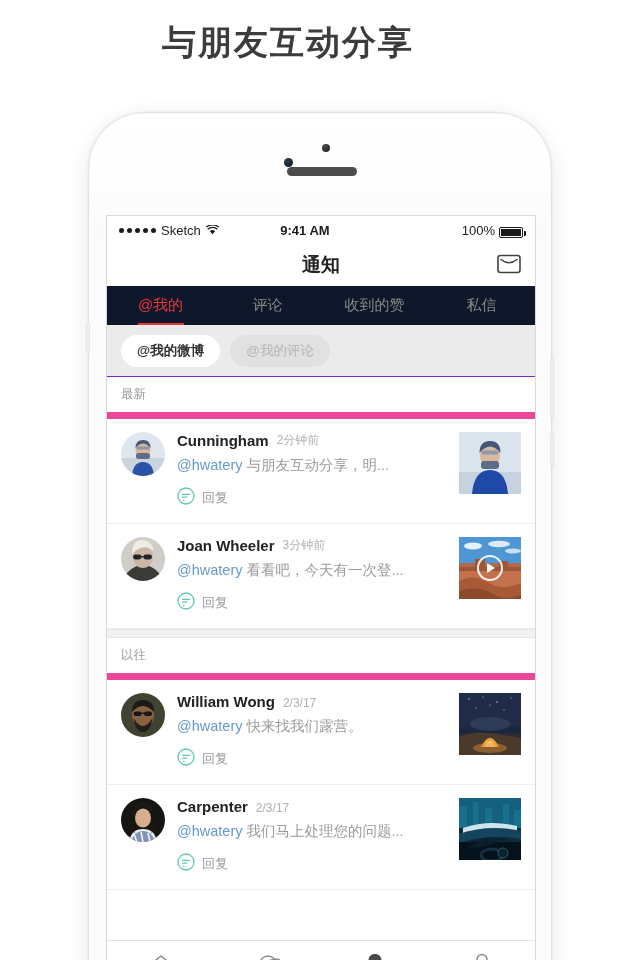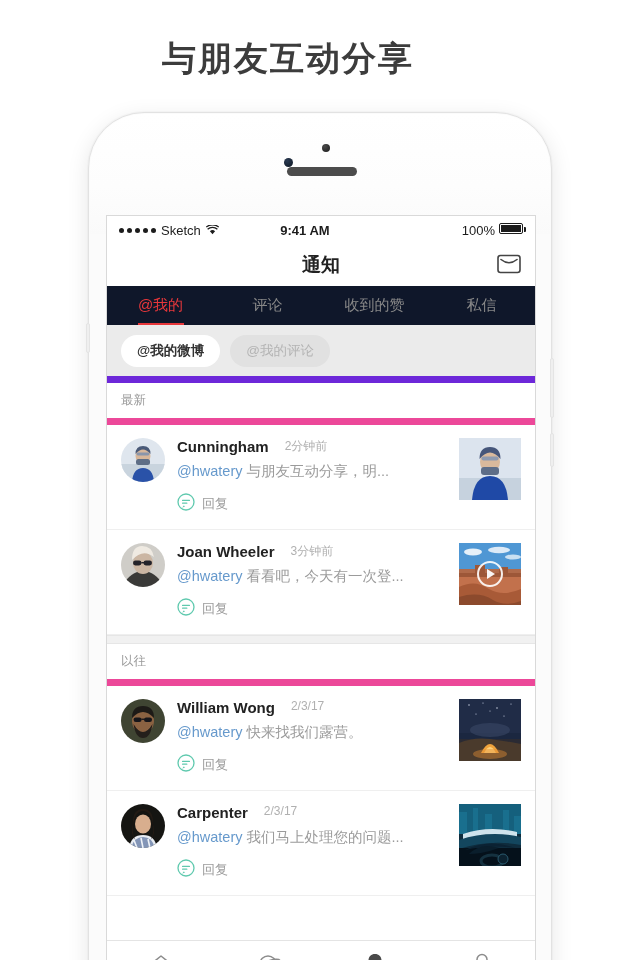--- a/index.html
+++ b/index.html
@@ -6,21 +6,21 @@
   html, body {
     width: 640px; height: 960px;
     background: #ffffff;
     font-family: "Liberation Sans", "DejaVu Sans", sans-serif;
     overflow: hidden;
   }
   #page { position: relative; width: 640px; height: 960px; background: #fff; }
 
   
   .headline {
-    position: absolute; top: 36px; left: 0; width: 576px;
+    position: absolute; top: 20px; left: 0; width: 576px;
     text-align: center;
     font-size: 34px; font-weight: bold; color: #3c3c3c;
     letter-spacing: 2px;
   }
 
   
   .phone {
     position: absolute; left: 88px; top: 112px;
     width: 464px; height: 880px;
     background: #fbfbfb;
@@ -72,21 +72,21 @@
   .statusbar {
     height: 28px; display: flex; align-items: center;
     padding: 0 12px; font-size: 13px; color: #1c1c1c; font-weight: bold;
   }
   .sb-left { display: flex; align-items: center; gap: 5px; flex: 1; }
   .dots { display: flex; gap: 3px; }
   .dots i { width: 5px; height: 5px; border-radius: 50%; background: #1c1c1c; display: block; }
   .carrier { font-weight: normal; font-size: 13px; }
   .wifi { display: inline-block; }
   .sb-center { font-size: 13px; font-weight: bold; margin-left: 16px; }
-  .sb-right { flex: 1; display: flex; align-items: flex-start; justify-content: flex-end; gap: 4px; font-size: 13px; font-weight: normal; padding-left: 48px;}
+  .sb-right { flex: 1; display: flex; align-items: flex-end; justify-content: flex-end; gap: 4px; font-size: 13px; font-weight: normal; padding-left: 48px;}
   .battery {
     width: 24px; height: 11px; border: 1px solid #1c1c1c; border-radius: 2px;
     position: relative; padding: 1px;
   }
   .battery::after {
     content: ""; position: absolute; right: -4px; top: 3px;
     width: 2px; height: 5px; background: #1c1c1c; border-radius: 0 1px 1px 0;
   }
   .battery i { display: block; height: 100%; background: #1c1c1c; }
 
@@ -110,21 +110,21 @@
   }
   .tab.active { color: #e8373b; }
   .tab.active::after {
     content: ""; position: absolute; bottom: 0; left: 50%; margin-left: -23px;
     width: 46px; height: 2px; background: #e8373b;
   }
 
   
   .pillbar {
     background: #ebebeb; padding: 9px 14px; display: flex; gap: 10px;
-    border-bottom: 7px solid #6d28d9;
+    border-bottom: 1px solid #6d28d9;
   }
   .pill {
     font-size: 13.5px; padding: 7px 16px; border-radius: 16px;
     background: #e1e1e1; color: #b4b4b4;
   }
   .pill.active { background: #ffffff; color: #333; font-weight: bold; }
 
   
   .sechead {
     font-size: 12.5px; color: #9a9a9a; padding: 9px 14px;
@@ -135,21 +135,21 @@
   
   .row {
     display: flex; padding: 13px 14px 0 14px; background: #fff;
     border-bottom: 1px solid #efefef; position: relative;
   }
   .avatar {
     width: 44px; height: 44px; border-radius: 50%; flex: none;
     margin-right: 12px; overflow: hidden; position: relative;
   }
   .body { flex: 1; min-width: 0; padding-bottom: 4px; }
-  .meta { display: flex; align-items: flex-start; gap: 16px; }
+  .meta { display: flex; align-items: flex-end; gap: 8px; }
   .uname { font-size: 15px; font-weight: bold; color: #222; white-space: nowrap; }
   .time { font-size: 12px; color: #b0b0b0; white-space: nowrap; }
   .text {
     font-size: 14.5px; color: #9b9b9b; margin-top: 7px;
     white-space: nowrap; overflow: hidden; text-overflow: clip;
   }
   .text .at { color: #6699cc; }
   .reply { display: flex; align-items: center; gap: 7px; margin: 12px 0 11px 0; }
   .reply span { font-size: 13px; color: #9a9a9a; }
   .thumb {

